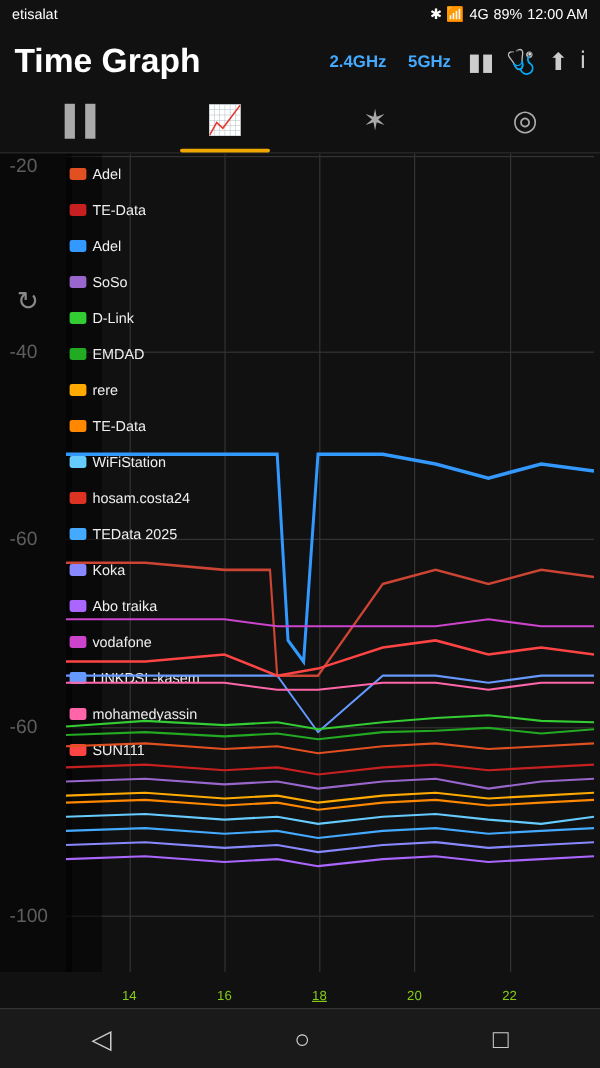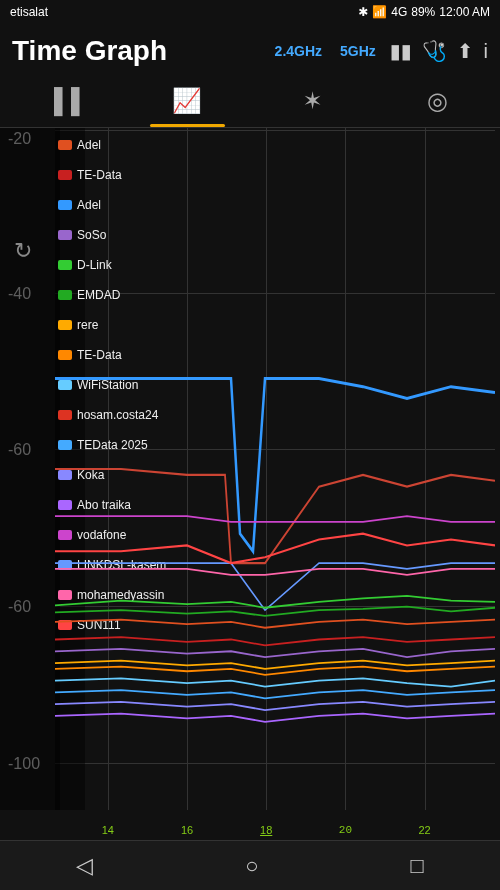--- a/index.html
+++ b/index.html
@@ -259,21 +259,21 @@
 
   <div class="grid-v" style="left: calc(55px + (500px - 60px)*0.12);"></div>
   <div class="grid-v" style="left: calc(55px + (500px - 60px)*0.30);"></div>
   <div class="grid-v" style="left: calc(55px + (500px - 60px)*0.48);"></div>
   <div class="grid-v" style="left: calc(55px + (500px - 60px)*0.66);"></div>
   <div class="grid-v" style="left: calc(55px + (500px - 60px)*0.84);"></div>
 
   <span class="x-label" style="left: calc(55px + (500px - 60px)*0.12);">14</span>
   <span class="x-label" style="left: calc(55px + (500px - 60px)*0.30); text-align: center;">16</span>
   <span class="x-label" style="left: calc(55px + (500px - 60px)*0.48); text-decoration: underline;">18</span>
-  <span class="x-label" style="left: calc(55px + (500px - 60px)*0.66); font-family: Liberation Mono, monospace;">20</span>
+  <span class="x-label" style="left: calc(55px + (500px - 60px)*0.66);">20</span>
   <span class="x-label" style="left: calc(55px + (500px - 60px)*0.84);">22</span>
 
   <div class="dark-band" style="left: 55px; width: 30px;"></div>
   <div class="dark-band" style="left: calc(55px + (500px-60px)*0.40); width: 60px;"></div>
 
   <div class="refresh-icon">↻</div>
 
   <div id="legend">
 
   <div class="legend-item">

